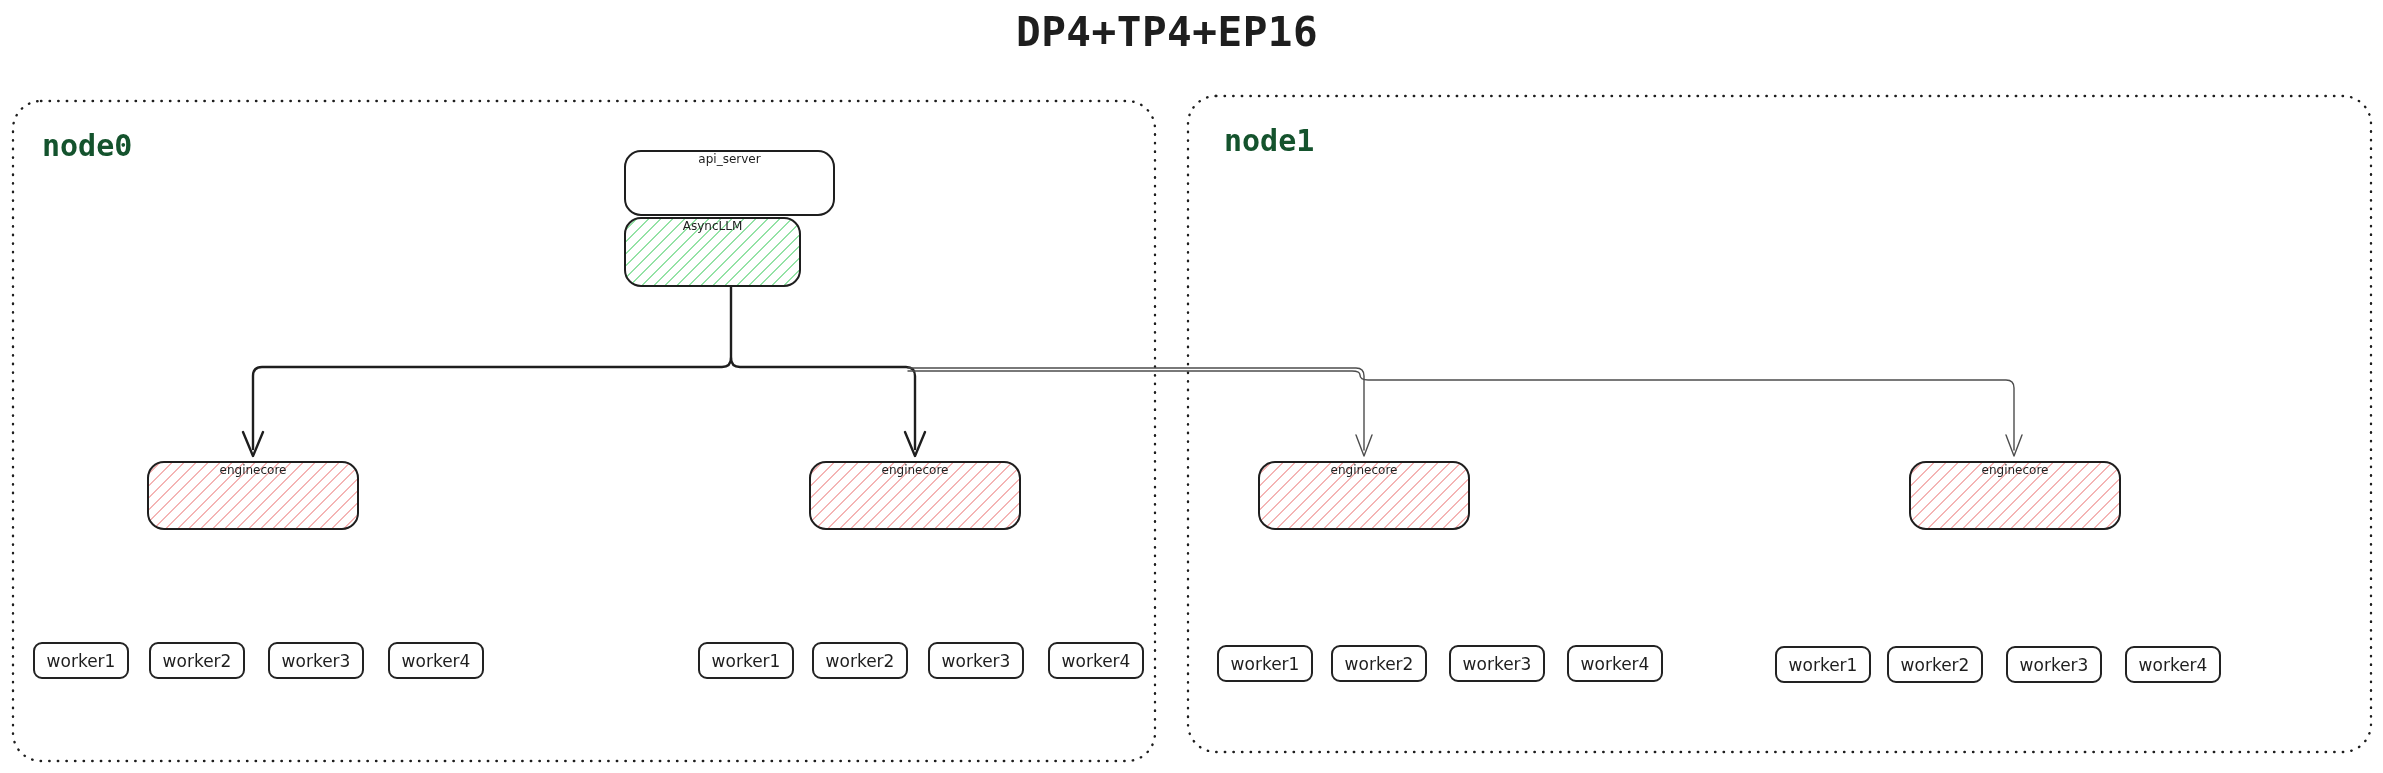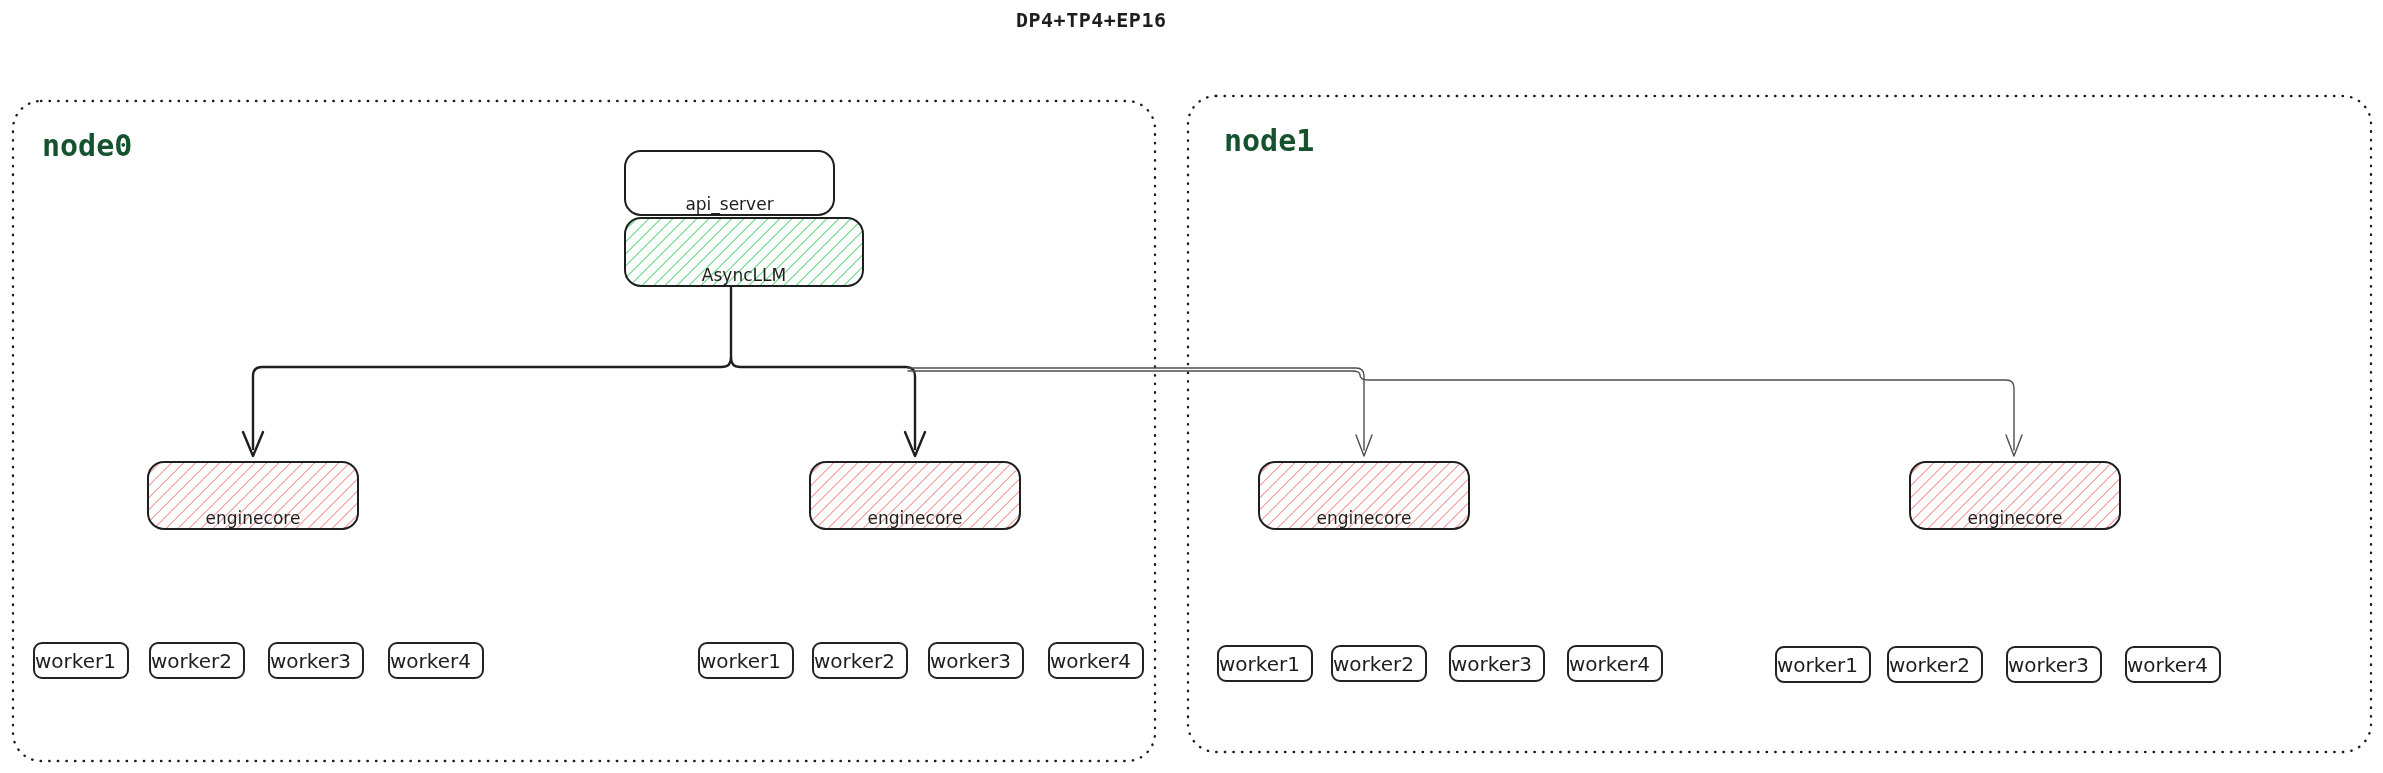--- a/index.html
+++ b/index.html
@@ -7,54 +7,54 @@
     position:relative;
     width:2383px; height:773px;
     background:#ffffff;
     font-family:"DejaVu Sans", sans-serif;
     color:#1e1e1e;
     overflow:hidden;
   }
   .title {
     position:absolute; left:1016px; top:8px;
     font-family:"DejaVu Sans Mono", monospace;
-    font-size:20px; font-weight:600; letter-spacing:0.5px;
+    font-size:41px; font-weight:600; letter-spacing:0.5px;
     color:#1e1e1e; white-space:nowrap;
   }
   .layer { position:absolute; left:0; top:0; }
   .node-label {
     position:absolute;
     font-family:"DejaVu Sans Mono", monospace;
     font-size:30px; font-weight:700; color:#14532d;
     white-space:nowrap;
   }
   .box {
     position:absolute; box-sizing:border-box;
     border:2.2px solid #1e1e1e;
-    display:flex; align-items:flex-end; justify-content:center;
+    display:flex; align-items:flex-start; justify-content:center;
     background:#ffffff; color:#1e1e1e;
-    font-size:17px; white-space:nowrap;
+    font-size:12px; white-space:nowrap;
   }
   .big { border-radius:17px; }
   .hatch-green {
     background:
       repeating-linear-gradient(135deg, rgba(255,255,255,0) 0px, rgba(255,255,255,0) 7px, #93e2a5 7px, #93e2a5 8.4px),
       #ffffff;
   }
   .hatch-red {
     background:
       repeating-linear-gradient(135deg, rgba(255,255,255,0) 0px, rgba(255,255,255,0) 7px, #f4b4b4 7px, #f4b4b4 8.4px),
       #ffffff;
   }
   .worker {
     position:absolute; box-sizing:border-box;
     width:96px; height:37px;
     border:2.2px solid #222222; border-radius:9px;
-    display:flex; align-items:center; justify-content:flex-start;
-    background:#ffffff; color:#1e1e1e; font-size:20px; white-space:nowrap;
+    display:flex; align-items:center; justify-content:center;
+    background:#ffffff; color:#1e1e1e; font-size:17px; white-space:nowrap;
   }
 </style>
 </head>
 <body>
 
 <div class="canvas">
 
   <div class="title">DP4+TP4+EP16</div>
 
   <svg class="layer" width="2383" height="773" viewBox="0 0 2383 773">
@@ -83,21 +83,21 @@
       <path d="M 2006 435 L 2014 456 L 2022 435"></path>
     </g>
   </svg>
 
   <div class="node-label" style="left:42px; top:128px;">node0</div>
   <div class="node-label" style="left:1224px; top:123px;">node1</div>
 
   <div class="box big" style="left:624px; top:150px; width:211px; height:66px;">
     <span>api_server</span>
   </div>
-  <div class="box big hatch-green" style="left:624px; top:217px; width:240px; height:70px;">
+  <div class="box big hatch-green" style="left:624px; top:217px; width:177px; height:70px;">
     <span>AsyncLLM</span>
   </div>
 
   <div class="box big hatch-red" style="left:147px; top:461px; width:212px; height:69px;">
     <span>enginecore</span>
   </div>
   <div class="box big hatch-red" style="left:809px; top:461px; width:212px; height:69px;">
     <span>enginecore</span>
   </div>
   <div class="box big hatch-red" style="left:1258px; top:461px; width:212px; height:69px;">

